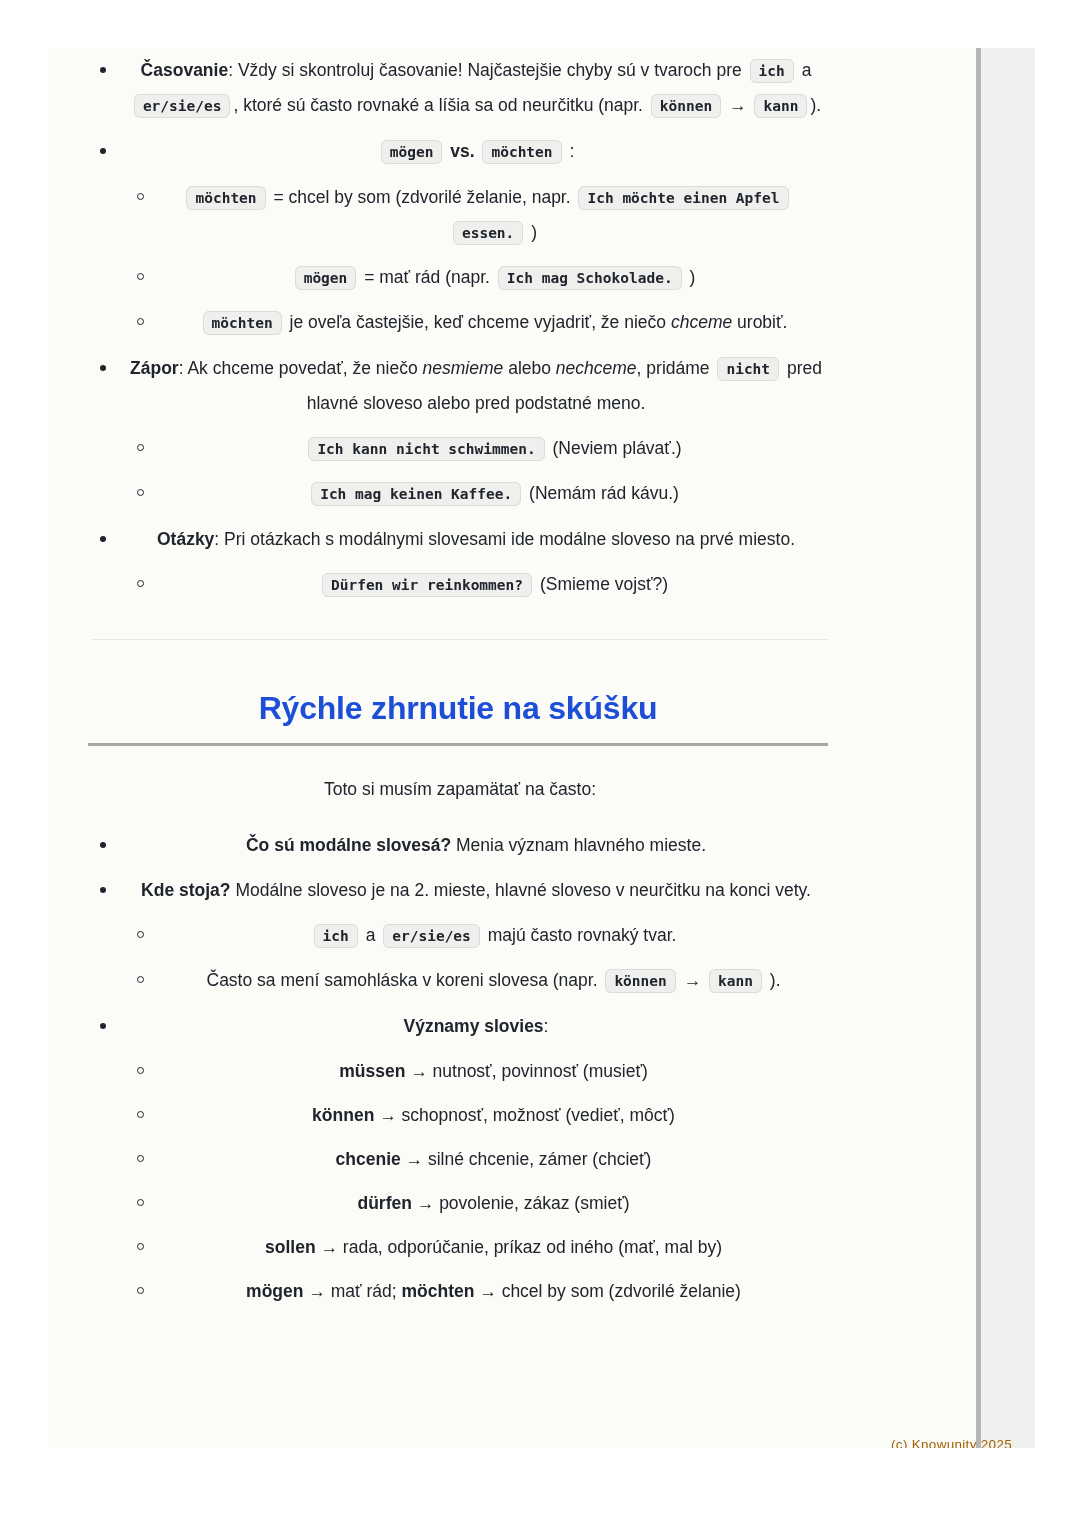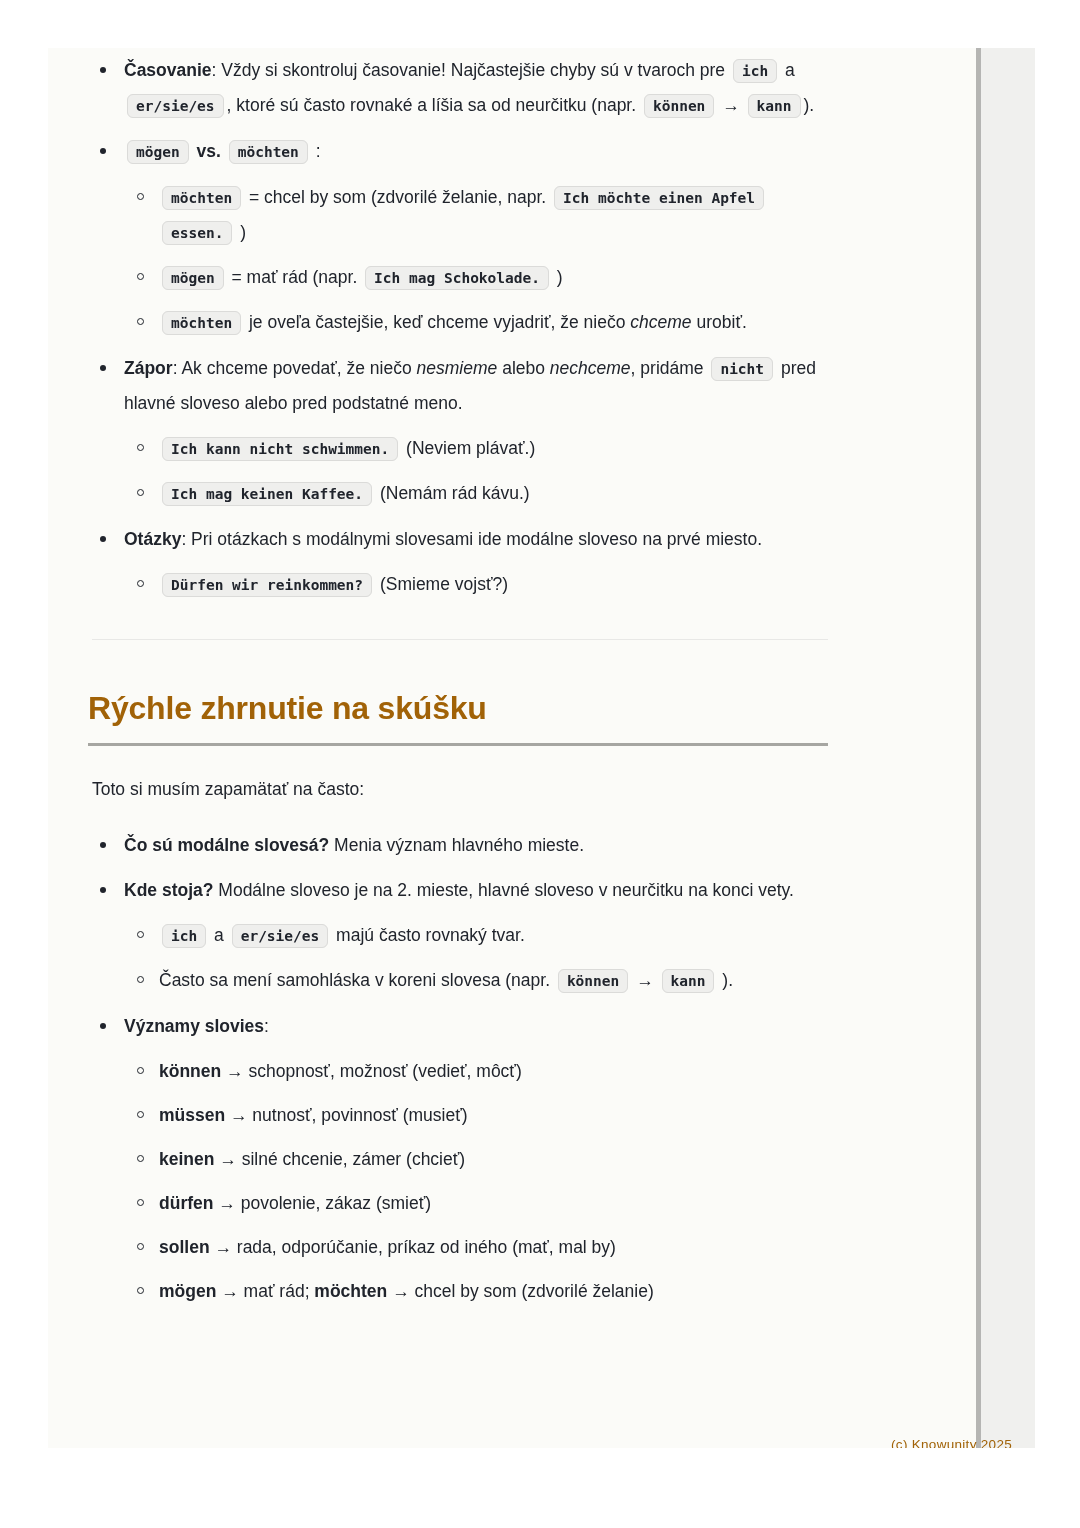--- a/index.html
+++ b/index.html
@@ -3,21 +3,21 @@
 <meta charset="utf-8">
 <style>
   html,body{margin:0;padding:0;}
   body{
     width:1080px;height:1528px;
     background:#ffffff;
     font-family:"Liberation Sans", sans-serif;
     color:#20242c;
     overflow:hidden;
   }
-  .stage{position:relative;width:1080px;height:1448px;overflow:hidden;}
+  .stage{position:relative;width:1080px;height:1448px;overflow:hidden;text-align:center;}
   .page{
     position:absolute;left:48px;top:48px;
     width:928px;height:1435px;
     background:#fbfbf8;
     overflow:hidden;
   }
   .content{
     box-sizing:border-box;
     width:100%;
     padding:0 148px 0 44px; 
@@ -61,21 +61,21 @@
   }
   
   .soft-divider{
     border:none;height:1px;background:#e8e8e6;
     margin:37px 0 0 0;
   }
   .h1{
     margin:49px 0 0 -4px;
     font-size:32px;line-height:38px;font-weight:700;
     letter-spacing:-0.2px;
-    color:#a16207;
+    color:#1d4ed8;
   }
   .h1-rule{
     height:3px;background:#a6a6a2;border:none;
     margin:16px 0 0 -4px;
   }
   .intro{
     margin:26px 0 22px 0;
     font-size:17.5px;line-height:34px;color:#20242c;
   }
   
@@ -167,29 +167,29 @@
           <div class="li l2">
             <span class="marker circ"></span>
             <div class="li-body"><span class="seg">Často sa mení samohláska v koreni slovesa (napr. </span><code class="chip">können</code><span class="seg"> → </span><code class="chip">kann</code><span class="seg"> ).</span></div>
           </div>
           <div class="li l1">
             <span class="marker disc"></span>
             <div class="li-body"><span class="seg b">Významy slovies</span><span class="seg">:</span></div>
           </div>
           <div class="li l2">
             <span class="marker circ"></span>
+            <div class="li-body"><span class="seg b">müssen</span><span class="seg"> → nutnosť, povinnosť (musieť)</span></div>
+          </div>
+          <div class="li l2">
+            <span class="marker circ"></span>
             <div class="li-body"><span class="seg b">können</span><span class="seg"> → schopnosť, možnosť (vedieť, môcť)</span></div>
           </div>
           <div class="li l2">
             <span class="marker circ"></span>
-            <div class="li-body"><span class="seg b">müssen</span><span class="seg"> → nutnosť, povinnosť (musieť)</span></div>
-          </div>
-          <div class="li l2">
-            <span class="marker circ"></span>
-            <div class="li-body"><span class="seg b">keinen</span><span class="seg"> → silné chcenie, zámer (chcieť)</span></div>
+            <div class="li-body"><span class="seg b">chcenie</span><span class="seg"> → silné chcenie, zámer (chcieť)</span></div>
           </div>
           <div class="li l2">
             <span class="marker circ"></span>
             <div class="li-body"><span class="seg b">dürfen</span><span class="seg"> → povolenie, zákaz (smieť)</span></div>
           </div>
           <div class="li l2">
             <span class="marker circ"></span>
             <div class="li-body"><span class="seg b">sollen</span><span class="seg"> → rada, odporúčanie, príkaz od iného (mať, mal by)</span></div>
           </div>
           <div class="li l2">

